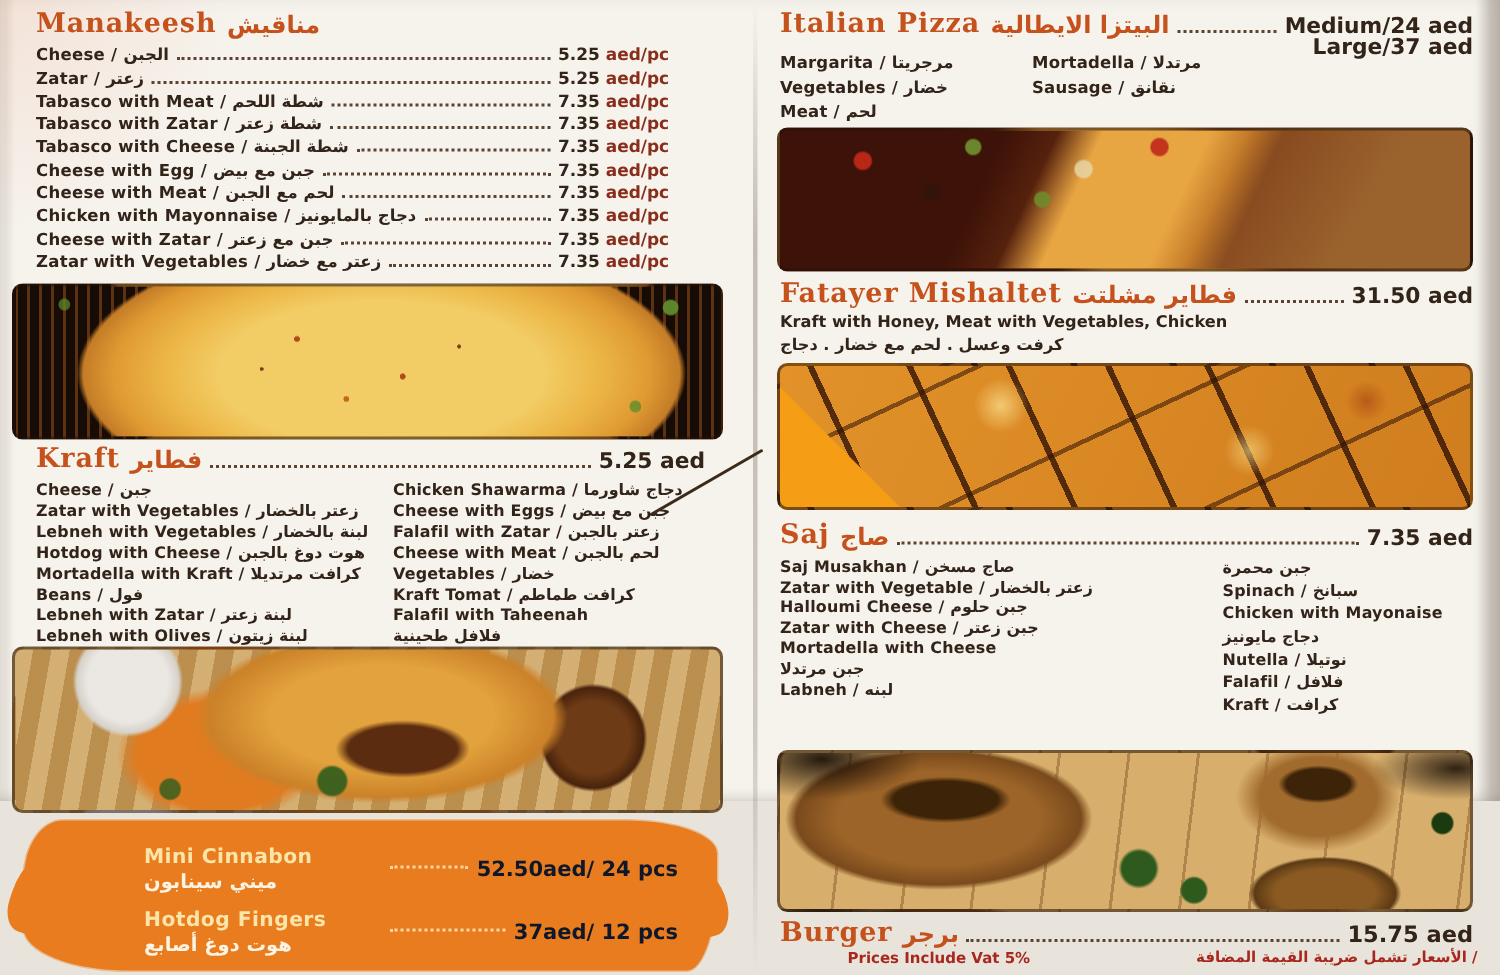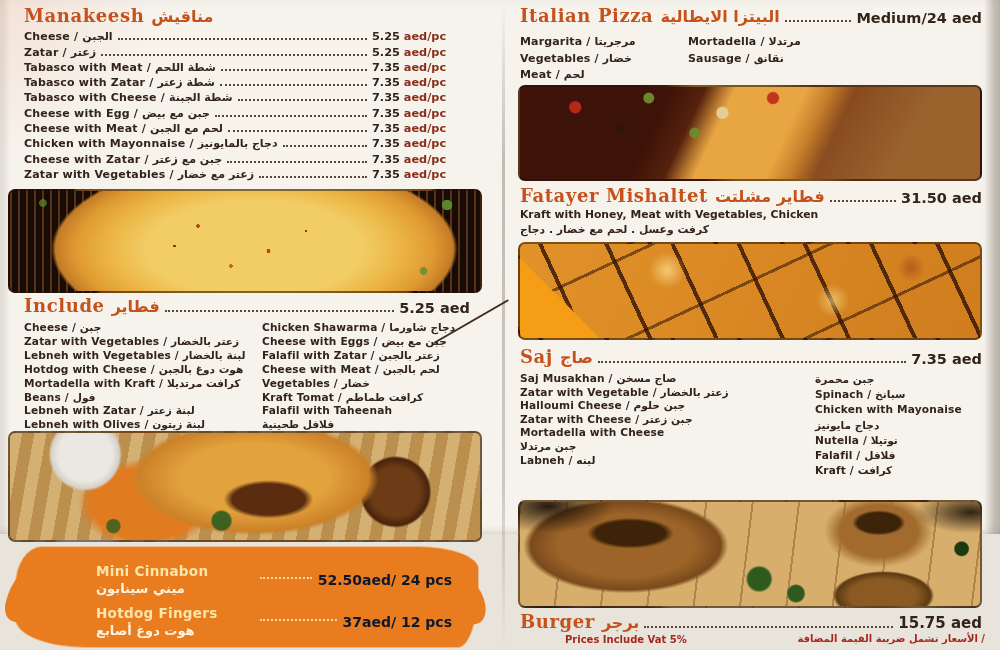--- a/index.html
+++ b/index.html
@@ -161,21 +161,21 @@
       <div class="mrow">
         <span class="mname">Zatar with Vegetables / زعتر مع خضار</span>
         <span class="dots"></span>
         <span class="mprice"><b>7.35</b><i> aed/pc</i></span>
       </div>
     </div>
 
   <div class="abs photo ph-flatbread" style="left:8px;top:189px;width:474px;height:104px;"></div>
 
   <div class="abs sec-head" style="left:24px;top:297px;width:446px;">
-    <span class="h-en">Include</span>
+    <span class="h-en">Kraft</span>
     <span class="h-ar">فطاير</span>
     <span class="dots"></span>
     <span class="h-price">5.25 aed</span>
   </div>
 
   <div class="abs" style="left:24px;top:321px;width:232px;">
 
   <div class="pitem">Cheese / جبن</div>
       <div class="pitem">Zatar with Vegetables / زعتر بالخضار</div>
       <div class="pitem">Lebneh with Vegetables / لبنة بالخضار</div>
@@ -220,20 +220,21 @@
         <span class="pprice">37aed/ 12 pcs</span>
       </div>
     </div>
 
   <div class="abs sec-head" style="left:520px;top:7px;width:462px;">
     <span class="h-en">Italian Pizza</span>
     <span class="h-ar">البيتزا الايطالية</span>
     <span class="dots"></span>
     <span class="h-price">Medium/24 aed</span>
   </div>
+  <div class="abs h-price" style="left:520px;top:25px;width:462px;text-align:right;">Large/37 aed</div>
 
   <div class="abs pz" style="left:520px;top:34px;width:165px;">
 
   <div class="pitem">Margarita / مرجريتا</div>
       <div class="pitem">Vegetables / خضار</div>
       <div class="pitem">Meat / لحم</div>
     </div>
   <div class="abs pz" style="left:688px;top:34px;width:200px;">
 
   <div class="pitem">Mortadella / مرتدلا</div>

